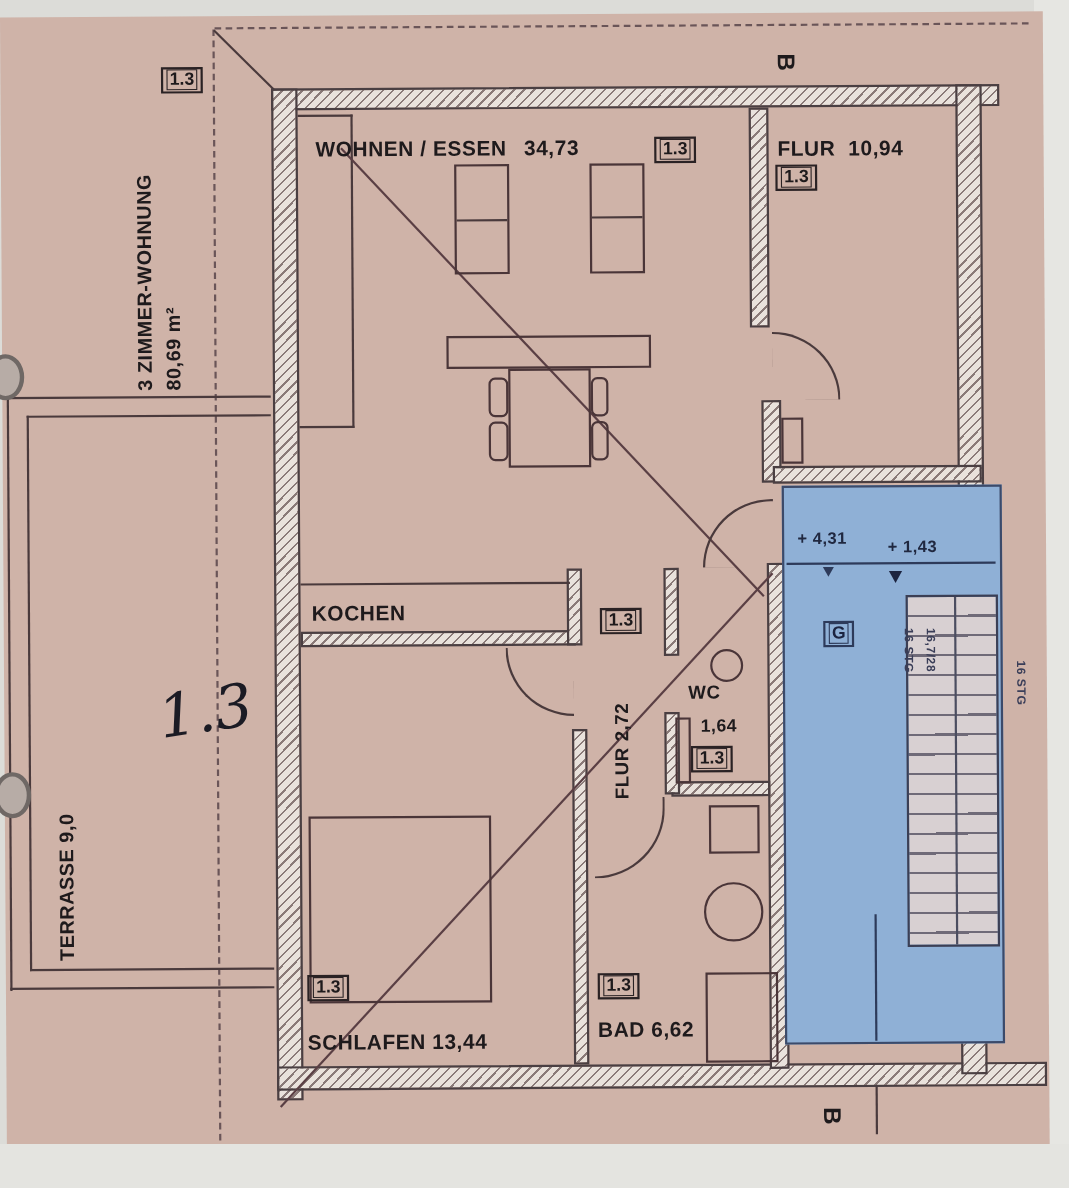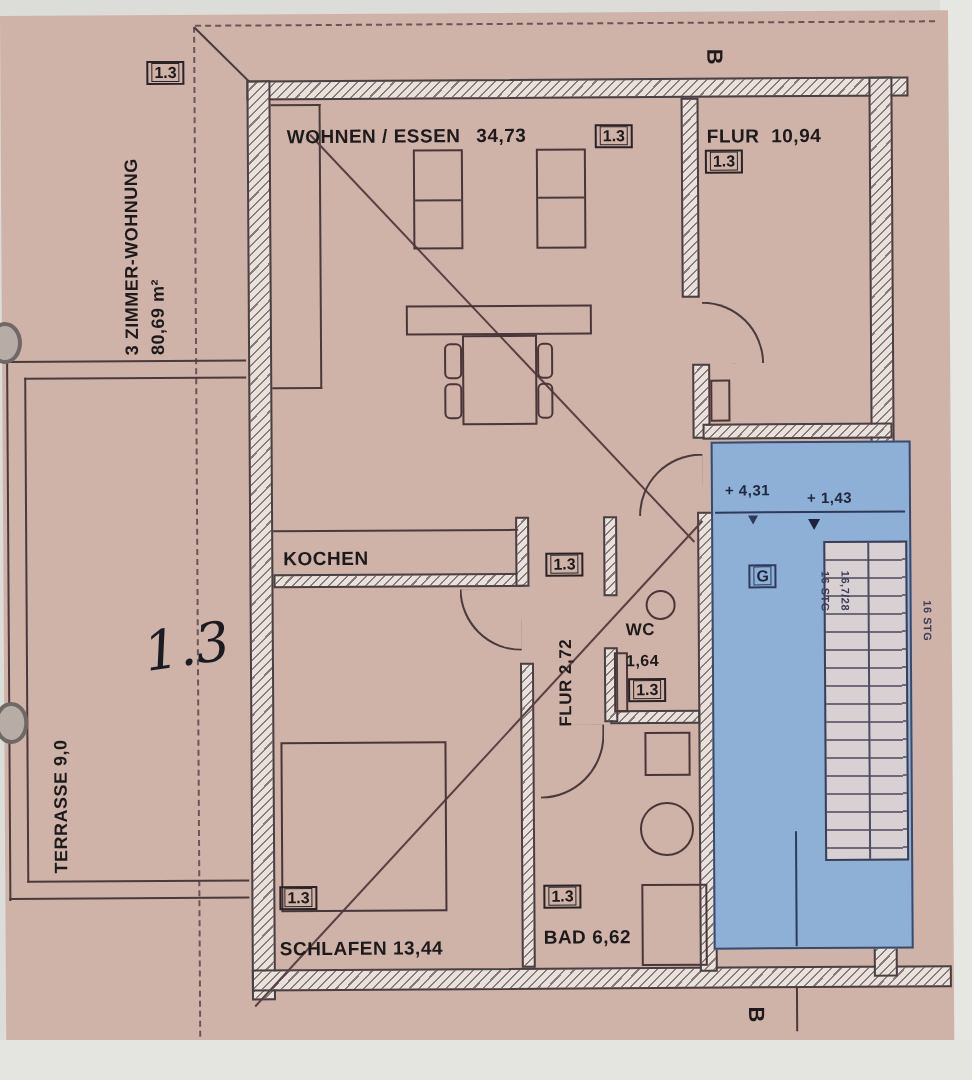--- a/index.html
+++ b/index.html
@@ -181,21 +181,21 @@
 
   <div class="room-label" style="left:280px; top:534px;">KOCHEN</div>
 
   <div class="tag" style="left:542px; top:540px;"><span class="tag-inner">1.3</span></div>
   <div class="room-label vert" style="left:552px; top:714px; font-size:17px;">
     <span>FLUR</span>
     <span>2,72</span>
   </div>
 
   <div class="room-label" style="left:622px; top:608px; font-size:17px;">WC</div>
-  <div class="room-label" style="left:622px; top:640px; font-size:16px;">1,64</div>
+  <div class="room-label" style="left:622px; top:640px; font-size:16px;padding-left:11px;">1,64</div>
   <div class="tag" style="left:624px; top:666px;"><span class="tag-inner">1.3</span></div>
 
   <div class="tag" style="left:274px; top:872px;"><span class="tag-inner">1.3</span></div>
   <div class="room-label" style="left:274px; top:924px;">
     <span>SCHLAFEN</span>
     <span>13,44</span>
   </div>
 
   <div class="tag" style="left:538px; top:872px;"><span class="tag-inner">1.3</span></div>
   <div class="room-label" style="left:538px; top:914px;">

